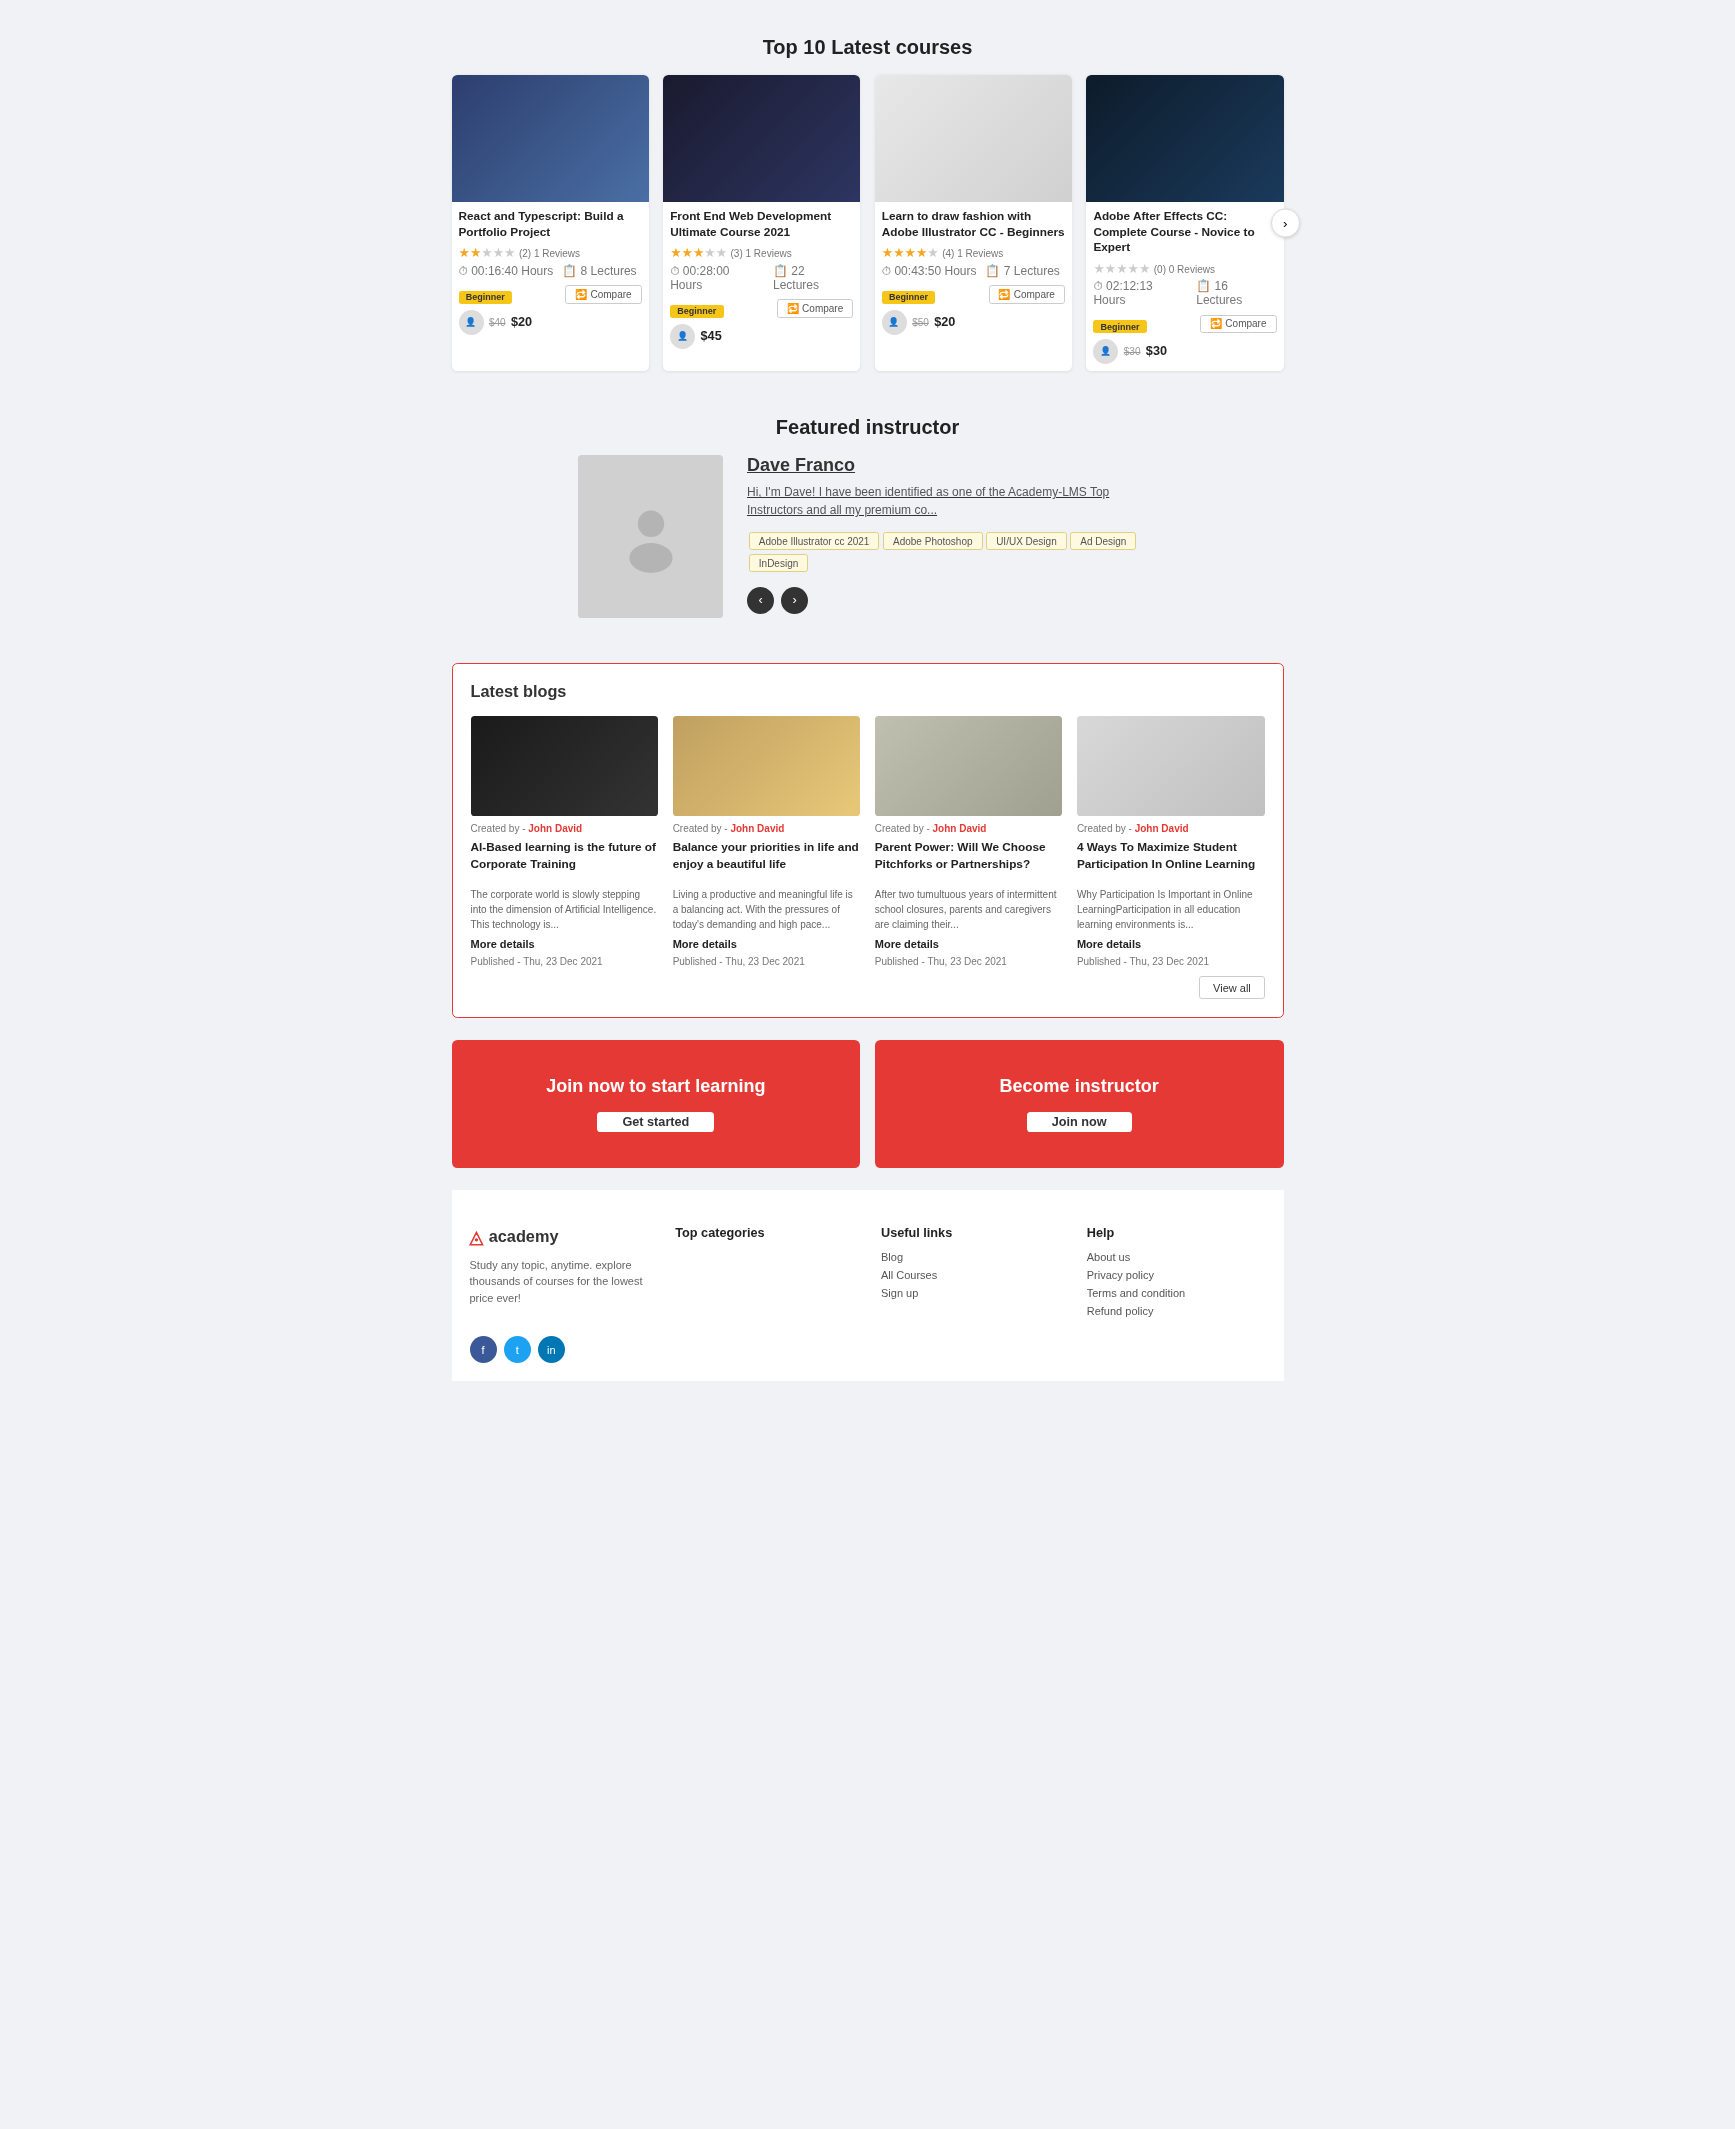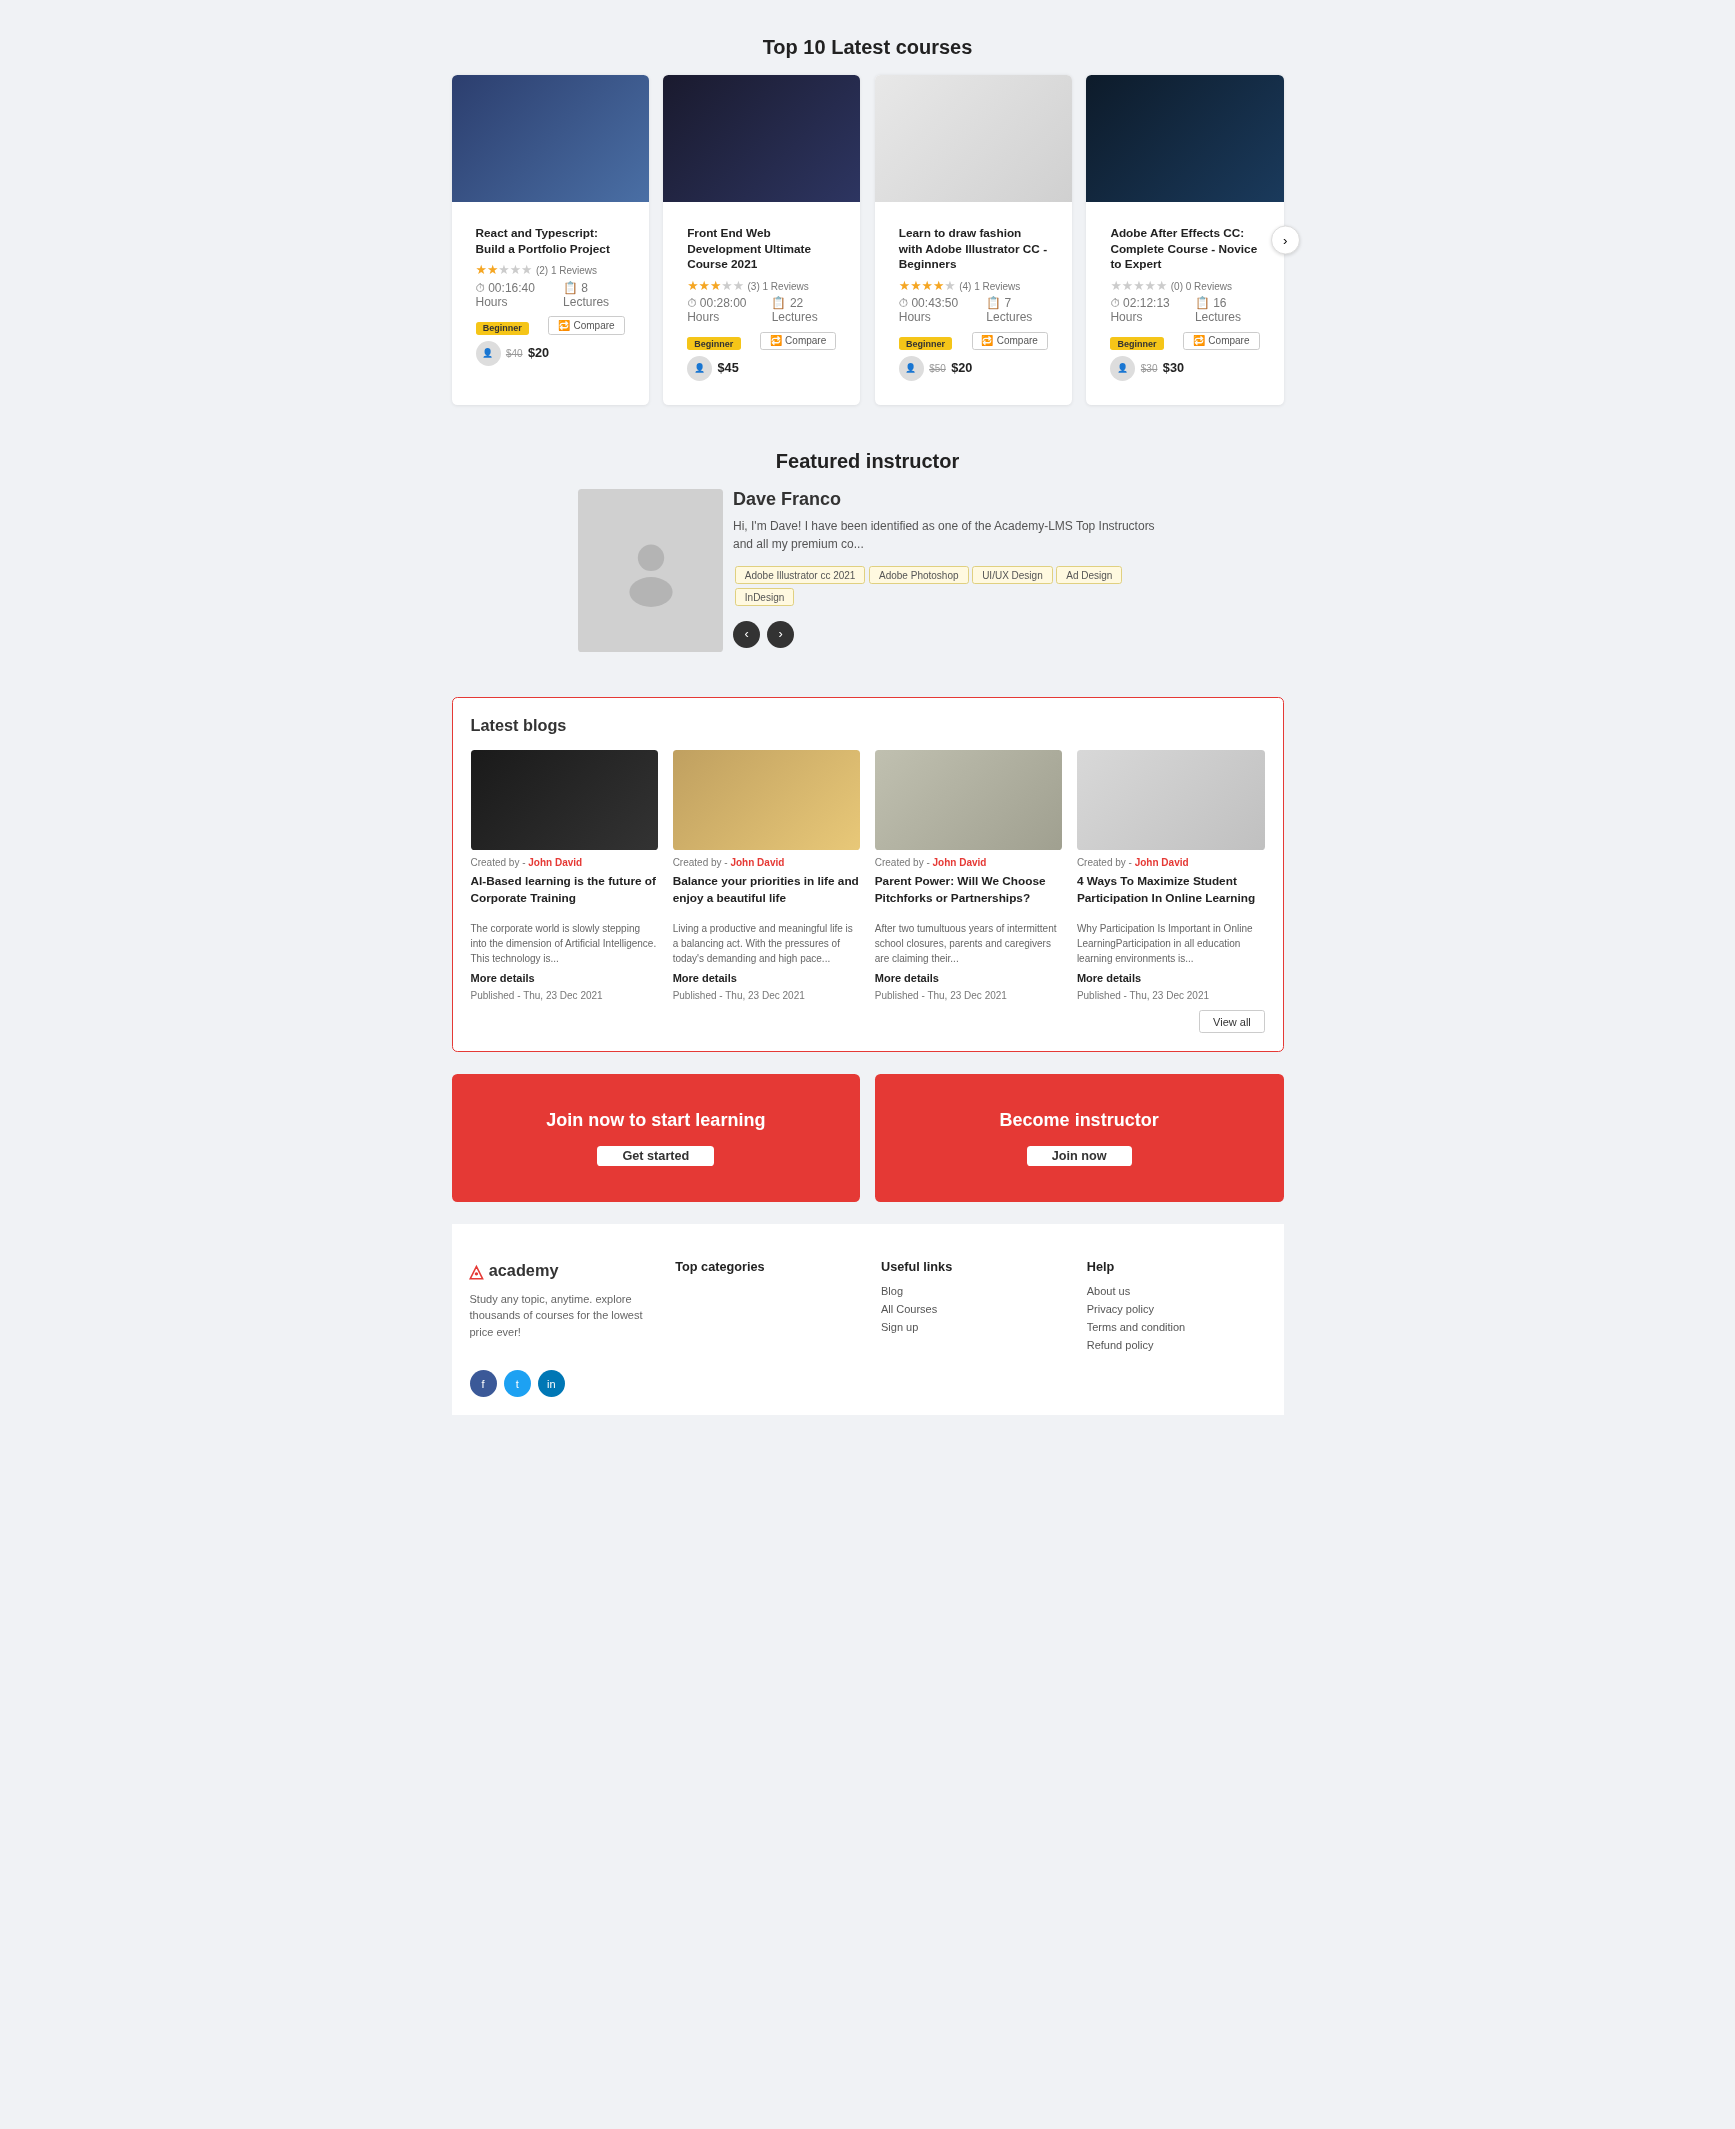--- a/index.html
+++ b/index.html
@@ -6,36 +6,36 @@
     body { font-family: Arial, sans-serif; background: #f0f2f5; color: #333; font-size: 12.7px; }
 
     .page-wrapper { max-width: 868px; margin: 0 auto; padding: 18px; background: #f0f2f5; }
 
     
     .section-title { font-size: 20px; font-weight: bold; margin-bottom: 16.3px; text-align: center; color: #222; }
     .courses-section { background: #f0f2f5; padding: 18px 0; }
     .courses-grid { display: flex; gap: 14.5px; position: relative; }
     .course-card { background: #fff; border-radius: 5.4px; overflow: hidden; flex: 1; box-shadow: 0 0.9px 3.6px rgba(0,0,0,0.08); }
     .course-card-img-placeholder { width: 100%; height: 127px; background: #c0c8e0; display: flex; align-items: center; justify-content: center; }
-    .course-card-body { padding: 24px; }
+    .course-card-body { padding: 7px; }
     .course-card-title { font-size: 11.8px; font-weight: bold; color: #222; margin-bottom: 5.4px; line-height: 1.3; }
     .course-meta { color: #777; font-size: 12px; margin-top: 3.6px; display: flex; align-items: center; gap: 9px; }
     .course-meta span { display: flex; align-items: center; gap: 2.7px; }
     .badge-beginner { background: #f5c518; color: #333; font-size: 9px; padding: 1.8px 7.2px; border-radius: 2.7px; font-weight: bold; display: inline-block; margin-top: 5.4px; }
     .course-actions { display: flex; justify-content: space-between; align-items: center; margin-top: 7.2px; }
     .btn-compare { border: 0.9px solid #ccc; background: #fff; color: #555; font-size: 10px; padding: 2.7px 9px; border-radius: 2.7px; cursor: pointer; display: flex; align-items: center; gap: 3.6px; }
     .price-area { display: flex; align-items: center; gap: 5.4px; margin-top: 5.4px; }
     .price-old { text-decoration: line-through; color: #999; font-size: 10px; }
     .price-new { color: #222; font-weight: bold; font-size: 12.7px; }
     .instructor-avatar { width: 25px; height: 25px; border-radius: 50%; background: #ddd; display: inline-flex; align-items: center; justify-content: center; font-size: 9px; color: #888; overflow: hidden; }
     .carousel-btn { position: absolute; right: -16.3px; top: 50%; transform: translateY(-50%); background: #fff; border: 0.9px solid #ddd; border-radius: 50%; width: 29px; height: 29px; display: flex; align-items: center; justify-content: center; cursor: pointer; box-shadow: 0 0.9px 3.6px rgba(0,0,0,0.15); }
 
     
     .instructor-section { background: #f0f2f5; padding: 27px 0; text-align: center; }
-    .instructor-card { display: flex; align-items: flex-start; gap: 10px; max-width: 579px; margin: 2px auto 0; text-align: left; }
+    .instructor-card { display: flex; align-items: flex-start; gap: 24px; max-width: 579px; margin: 2px auto 0; text-align: left; text-decoration: underline; }
     .instructor-photo { width: 145px; height: 163px; background: #d0d0d0; border-radius: 3.6px; flex-shrink: 0; display: flex; align-items: center; justify-content: center; }
     .instructor-photo svg { width: 72px; height: 72px; opacity: 0.5; }
     .instructor-info { flex: 1; }
     .instructor-name { font-size: 18px; font-weight: bold; margin-bottom: 7.2px; }
     .instructor-bio { font-size: 12px; color: #555; margin-bottom: 11px; line-height: 1.5; }
     .tag { background: #fff9e0; border: 0.9px solid #e0d080; color: #555; font-size: 10px; padding: 2.7px 9px; border-radius: 2.7px; display: inline-block; margin: 1.8px; }
     .instructor-nav { margin-top: 12.7px; display: flex; gap: 7.2px; }
     .nav-arrow { width: 27px; height: 27px; border-radius: 50%; background: #333; color: #fff; border: none; cursor: pointer; display: flex; align-items: center; justify-content: center; font-size: 12.7px; }
 
     

